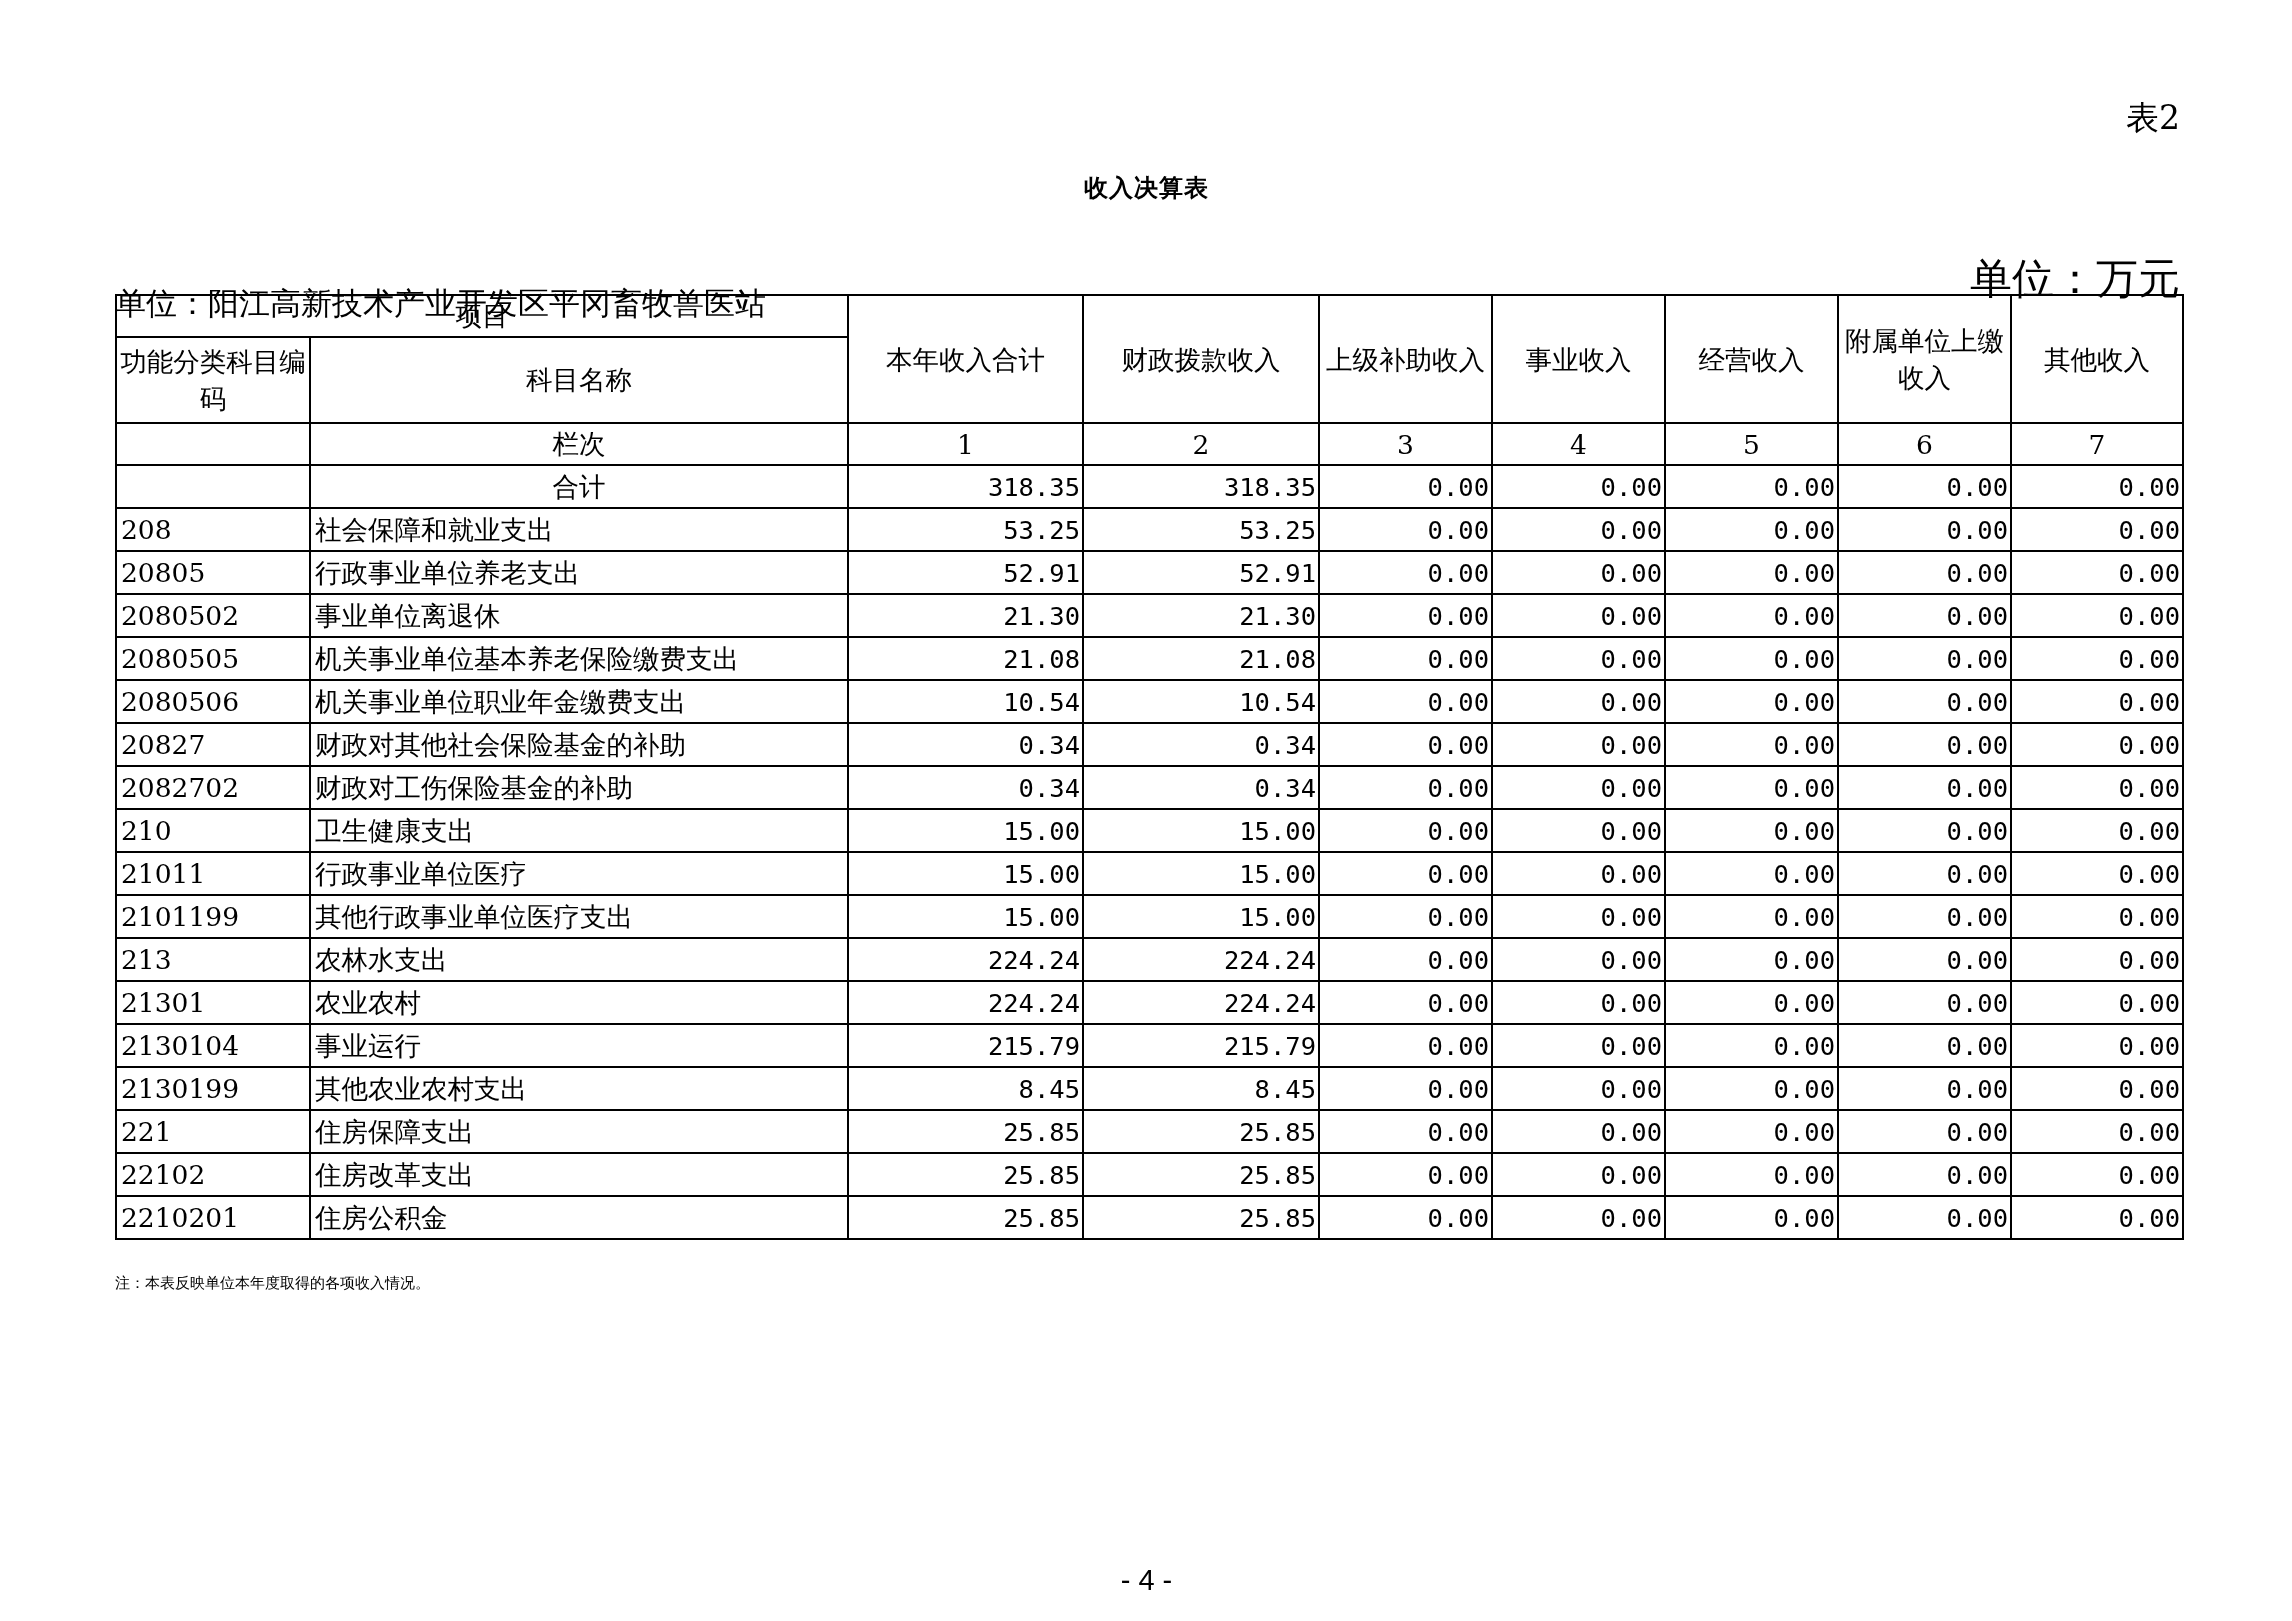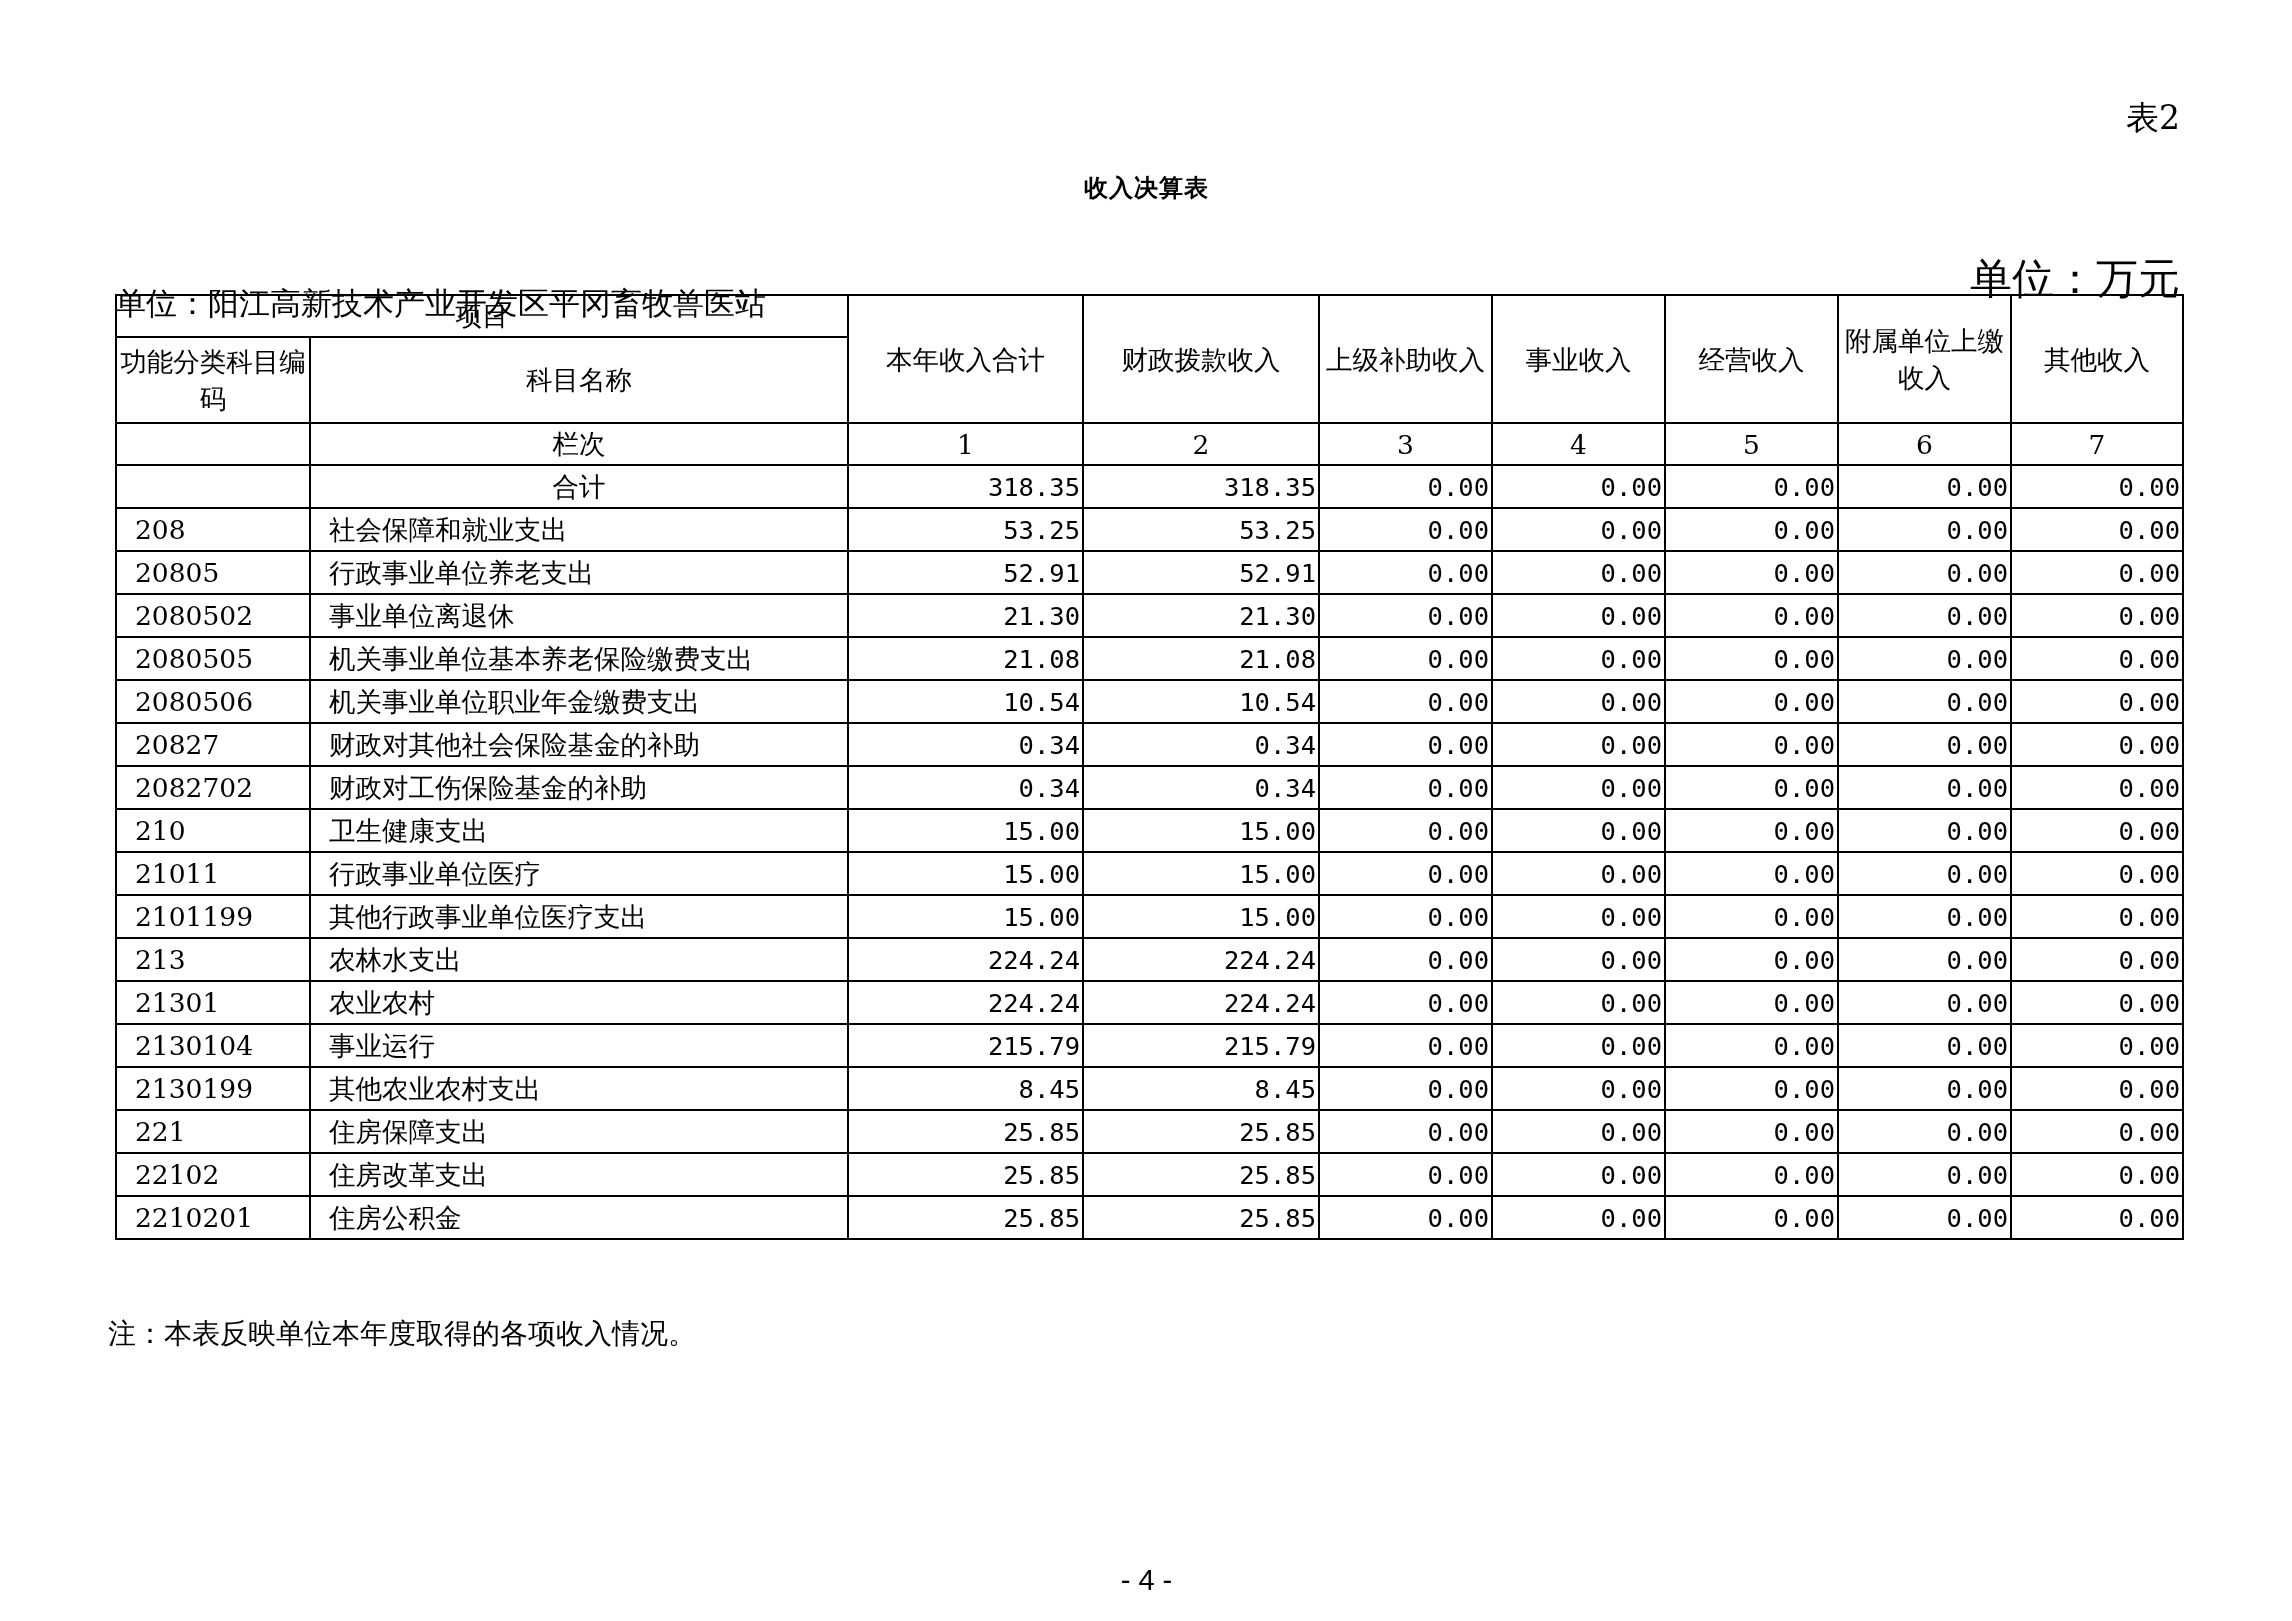--- a/index.html
+++ b/index.html
@@ -8,29 +8,29 @@
   .abs { position: absolute; }
   #table-no { right: 113px; top: 96px; font-size: 33px; }
   #title { left: 0; width: 2293px; top: 172px; text-align: center; font-size: 24px; font-weight: bold;
            font-family: "DejaVu Sans", "Liberation Sans", sans-serif; letter-spacing: 1px; }
   #unit-left { left: 115px; top: 251px; font-size: 31px; margin-top: 32px; }
   #unit-right { right: 113px; top: 251px; font-size: 42px; font-family: Liberation Serif, serif; }
   table { position: absolute; left: 115px; top: 294px; width: 2065px; border-collapse: collapse;
           table-layout: fixed; }
   td { border: 2px solid #000; font-size: 26.5px; padding: 0; overflow: hidden; white-space: nowrap; }
   td.c { text-align: center; }
-  td.l { text-align: left; padding-left: 18px; margin-top: 13px; }
+  td.l { text-align: left; padding-left: 4px; margin-top: 13px; }
   td.r { text-align: right; padding-right: 2px;
          font-family: "DejaVu Sans Mono", "Liberation Mono", monospace; font-size: 25.5px; }
   td.wrap { white-space: normal; line-height: 37px; }
   tr.h1 td { height: 40px; }
   tr.h2 td { height: 84px; }
   tr.h3 td { height: 40px; }
   tr.row td { height: 41px; }
-  #note { left: 108px; top: 1274px; font-size: 28px; margin-top: 41px; }
+  #note { left: 115px; top: 1274px; font-size: 15px; }
   #page-num { left: 0; width: 2293px; top: 1564px; text-align: center; font-size: 29px;
               font-family: "Liberation Sans", "DejaVu Sans", sans-serif; }
 </style>
 </head>
 <body>
 
 <div id="table-no" class="abs">表2</div>
 <div id="title" class="abs">收入决算表</div>
 <div id="unit-left" class="abs">单位：阳江高新技术产业开发区平冈畜牧兽医站</div>
 <div id="unit-right" class="abs">单位：万元</div>

